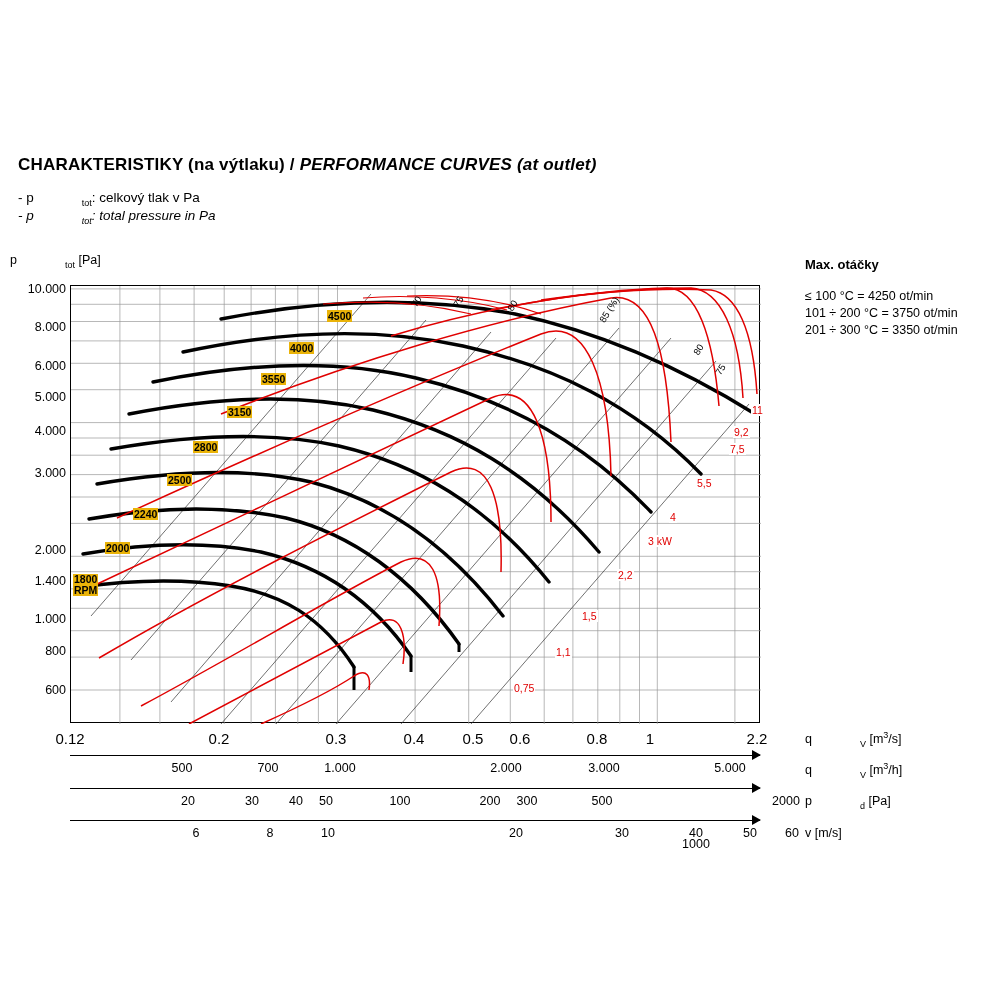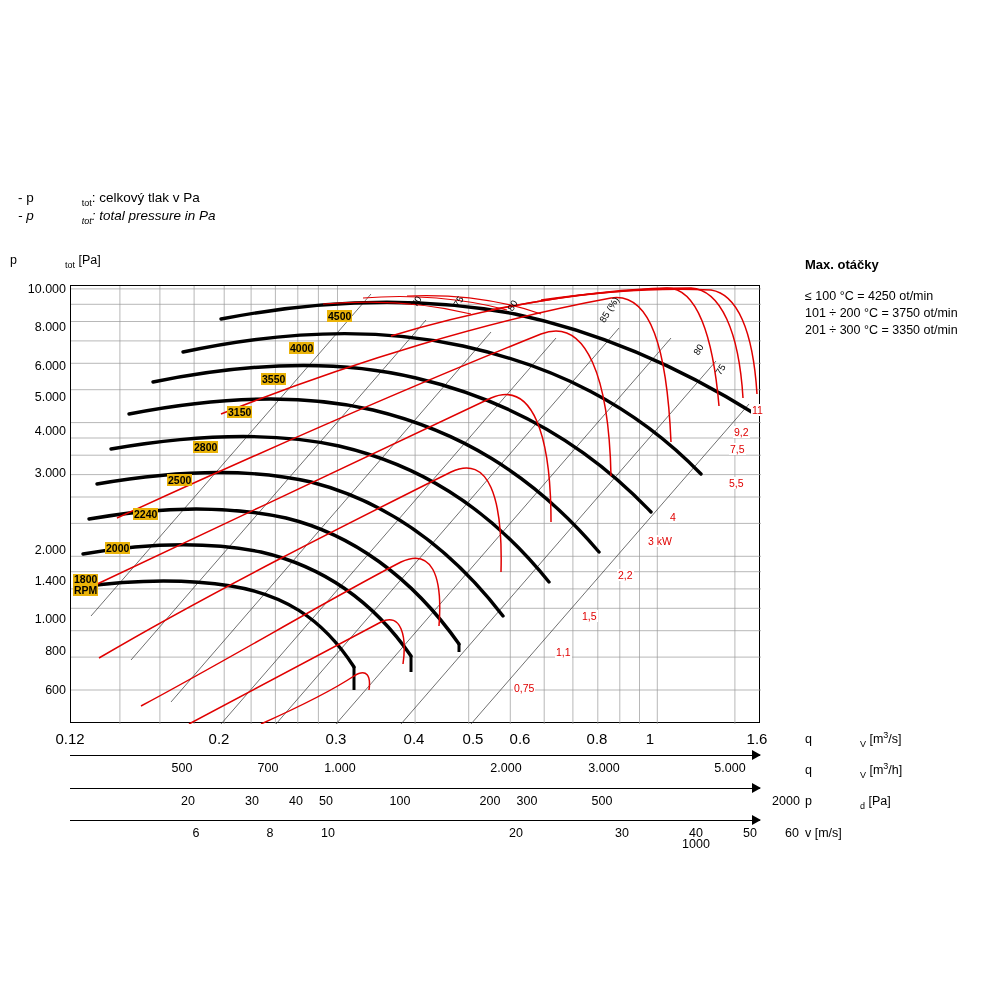--- a/index.html
+++ b/index.html
@@ -42,20 +42,23 @@
   .axisline{position:absolute;left:0;top:0;width:690px;height:0;border-top:1.4px solid #000;}
   .alab{position:absolute;font-size:12.5px;text-align:center;width:60px;}
   .aname{position:absolute;font-size:12.5px;left:805px;}
   .arrow{position:absolute;right:-1px;top:-5px;width:0;height:0;border-left:9px solid #000;border-top:5px solid transparent;border-bottom:5px solid transparent;}
 </style>
 </head>
 <body>
 
 <div class="page">
 
+  <div id="title">
+    <span>CHARAKTERISTIKY (na výtlaku) / </span><span class="ital">PERFORMANCE CURVES (at outlet)</span>
+  </div>
   <div id="sub1">
     <span>- p</span><sub>tot</sub><span>: celkový tlak v Pa</span>
   </div>
   <div id="sub2">
     <span>- p</span><sub>tot</sub><span>: total pressure in Pa</span>
   </div>
 
   <div id="maxlabel">Max. otáčky</div>
   <div id="spd">
     <div>≤ 100 °C = 4250 ot/min</div>
@@ -171,21 +174,21 @@
     <div class="rpmlab" style="left:190px;top:87px;">3550</div>
     <div class="rpmlab" style="left:218px;top:56px;">4000</div>
     <div class="rpmlab" style="left:256px;top:24px;">4500</div>
 
     <div class="kwlab" style="left:442px;top:396px;">0,75</div>
     <div class="kwlab" style="left:484px;top:360px;">1,1</div>
     <div class="kwlab" style="left:510px;top:324px;">1,5</div>
     <div class="kwlab" style="left:546px;top:283px;">2,2</div>
     <div class="kwlab" style="left:576px;top:249px;">3 kW</div>
     <div class="kwlab" style="left:598px;top:225px;">4</div>
-    <div class="kwlab" style="left:625px;top:191px;margin-left:32px;">5,5</div>
+    <div class="kwlab" style="left:625px;top:191px;">5,5</div>
     <div class="kwlab" style="left:658px;top:157px;">7,5</div>
     <div class="kwlab" style="left:662px;top:140px;">9,2</div>
     <div class="kwlab" style="left:680px;top:118px;">11</div>
 
     <div class="efflab" style="left:340px;top:10px;transform:rotate(-58deg);">70</div>
     <div class="efflab" style="left:382px;top:10px;transform:rotate(-58deg);">75</div>
     <div class="efflab" style="left:436px;top:14px;transform:rotate(-58deg);">80</div>
     <div class="efflab" style="left:524px;top:18px;transform:rotate(-58deg);">85 (%)</div>
     <div class="efflab" style="left:622px;top:58px;transform:rotate(-58deg);">80</div>
     <div class="efflab" style="left:644px;top:78px;transform:rotate(-58deg);">75</div>
@@ -205,21 +208,21 @@
   <div class="ytick" style="top:282px;left:4px;">10.000</div>
 
   <div class="xtick" style="left:40px; top:730px;">0.12</div>
   <div class="xtick" style="left:189px;top:730px;">0.2</div>
   <div class="xtick" style="left:306px;top:730px;">0.3</div>
   <div class="xtick" style="left:384px;top:730px;">0.4</div>
   <div class="xtick" style="left:443px;top:730px;">0.5</div>
   <div class="xtick" style="left:490px;top:730px;">0.6</div>
   <div class="xtick" style="left:567px;top:730px;">0.8</div>
   <div class="xtick" style="left:620px;top:730px;">1</div>
-  <div class="xtick" style="left:727px;top:730px;">1.6</div>
+  <div class="xtick" style="left:727px;top:730px;">2.2</div>
 
   <div class="aname" style="top:730px;">
     q<sub>V</sub> [m<sup>3</sup>/s]
   </div>
 
   <div class="axisrow" style="top:755px;">
     <div class="axisline"></div>
     <div class="arrow"></div>
     <div class="alab" style="left:82px; top:6px;">500</div>
     <div class="alab" style="left:168px;top:6px;">700</div>

